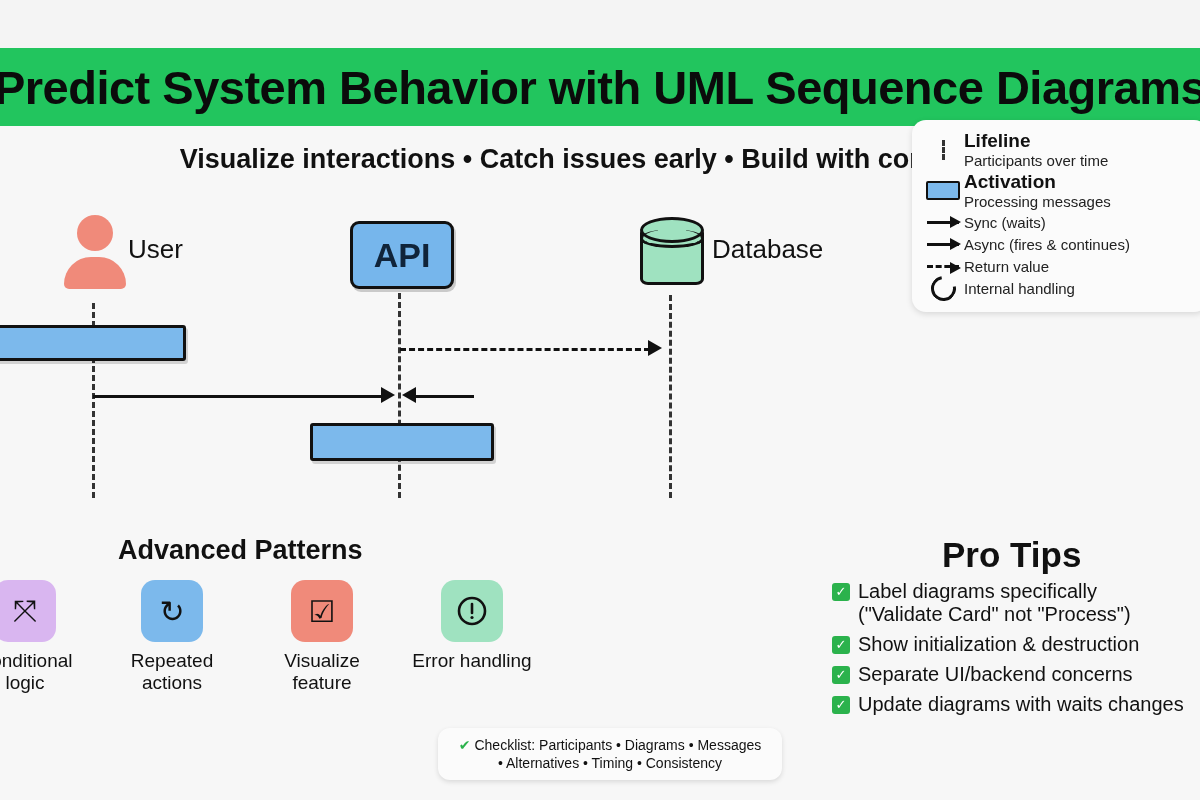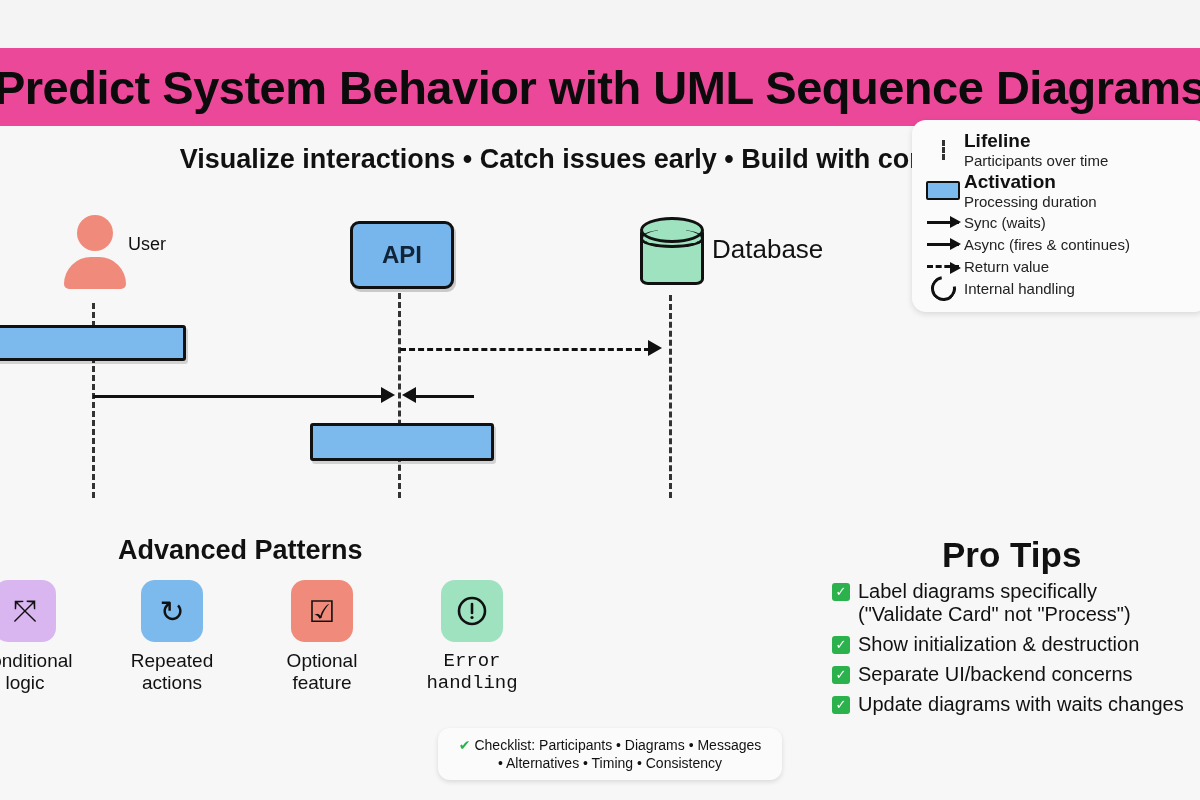--- a/index.html
+++ b/index.html
@@ -27,21 +27,21 @@
     left: 0; top: 0;
     width: 1200px;
     height: 48px;
     background: #f4f4f4;
   }
   .title-band {
     position: absolute;
     left: 0; top: 48px;
     width: 1200px;
     height: 78px;
-    background: #ec4899;
+    background: #22c55e;
     display: flex;
     align-items: center;
     justify-content: center;
   }
   .title-band .title {
     font-size: 47px;
     font-weight: bold;
     letter-spacing: -0.5px;
     white-space: nowrap;
     color: #0b0b0b;
@@ -79,35 +79,35 @@
   .actor-user .body {
     position: absolute;
     left: 4px; top: 42px;
     width: 62px; height: 32px;
     background: #f08a7a;
     border-radius: 32px 32px 6px 6px;
   }
   .label-user {
     position: absolute;
     left: 128px; top: 39px;
-    font-size: 18px;
+    font-size: 26px;
     font-weight: normal;
     color: #111;
   }
   .box-api {
     position: absolute;
     left: 350px; top: 26px;
     width: 98px; height: 62px;
     background: #76b6ec;
     border: 3px solid #111;
     border-radius: 9px;
     display: flex;
     align-items: center;
     justify-content: center;
-    font-size: 24px;
+    font-size: 34px;
     font-weight: bold;
     color: #10243a;
     box-shadow: 2px 3px 0 rgba(0,0,0,0.18);
   }
   .db {
     position: absolute;
     left: 640px; top: 24px;
     width: 64px; height: 66px;
   }
   .db .cyl {
@@ -289,21 +289,21 @@
     color: #111;
   }
   .pattern .cap {
     font-size: 19px;
     line-height: 22px;
     color: #111;
   }
   .p1 { left: -40px; top: 580px; }
   .p2 { left: 107px; top: 580px; }
   .p3 { left: 257px; top: 580px; }
-  .p4 { left: 407px; top: 580px; font-family: Liberation Mono, monospace; }
+  .p4 { left: 407px; top: 580px; }
 
   .checklist-pill {
     position: absolute;
     left: 438px; top: 728px;
     width: 324px;
     background: #fbfbfb;
     border-radius: 12px;
     padding: 8px 10px;
     text-align: center;
     box-shadow: 0 2px 5px rgba(0,0,0,0.12);
@@ -411,21 +411,21 @@
         <div class="legend-sub">Participants over time</div>
       </div>
     </div>
 
     <div class="legend-row">
       <div class="gl">
           <div class="gl-box"></div>
         </div>
       <div>
         <div class="legend-title">Activation</div>
-        <div class="legend-sub">Processing duration</div>
+        <div class="legend-sub">Processing messages</div>
       </div>
     </div>
 
     <div class="legend-row">
       <div class="gl">
           <div class="gl-arrow"></div>
         </div>
       <div class="legend-sub">Sync (waits)</div>
     </div>
 
@@ -460,21 +460,21 @@
   </div>
 
   <div class="pattern p2">
     <div class="chip" style="background:#7cb9ec;">↻</div>
     <div class="cap">Repeated
 actions</div>
   </div>
 
   <div class="pattern p3">
     <div class="chip" style="background:#f08a7a;">☑</div>
-    <div class="cap">Optional
+    <div class="cap">Visualize
 feature</div>
   </div>
 
   <div class="pattern p4">
     <div class="chip" style="background:#9fe2c0;">
       <svg width="34" height="34" viewBox="0 0 34 34" aria-hidden="true">
         <circle cx="17" cy="17" r="13" fill="none" stroke="#111" stroke-width="2.6"></circle>
         <line x1="17" y1="10" x2="17" y2="19" stroke="#111" stroke-width="2.6" stroke-linecap="round"></line>
         <circle cx="17" cy="23.5" r="1.6" fill="#111"></circle>
       </svg>

